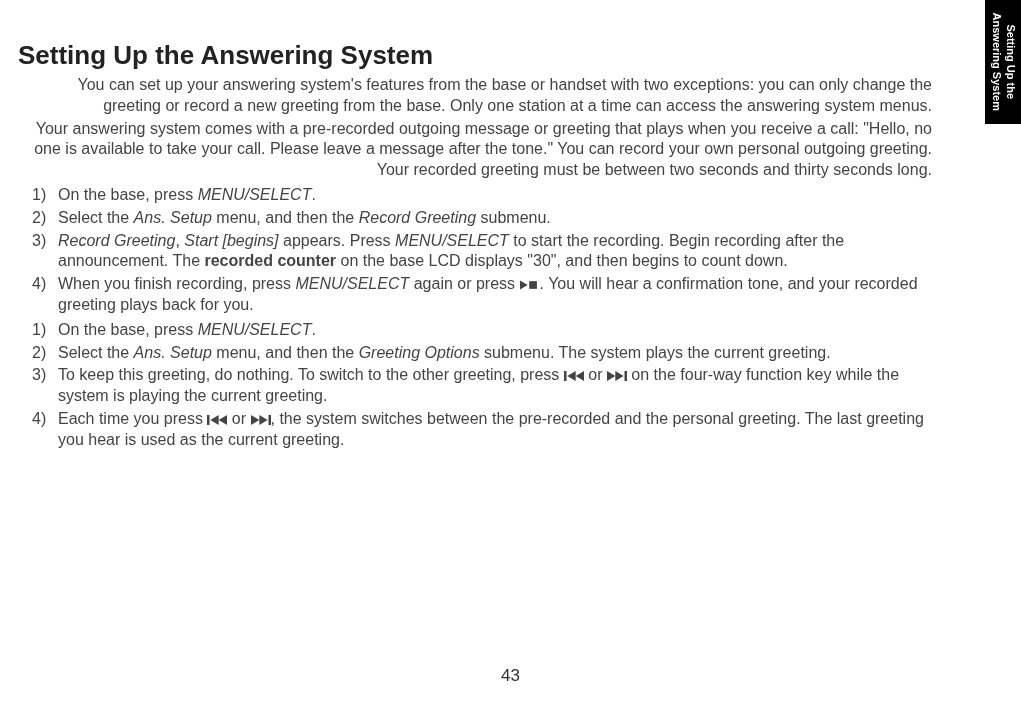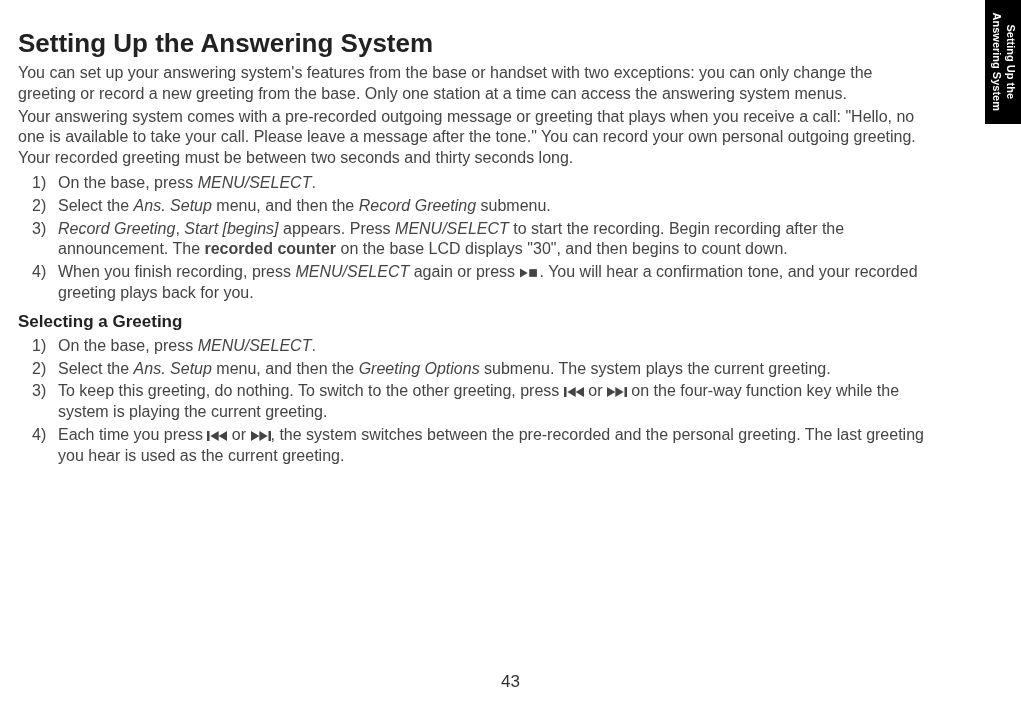--- a/index.html
+++ b/index.html
@@ -5,21 +5,21 @@
   * { margin: 0; padding: 0; box-sizing: border-box; }
   body {
     font-family: Arial, Helvetica, sans-serif;
     width: 1021px;
     height: 722px;
     position: relative;
     background: #fff;
     color: #333;
   }
   .page {
-    padding: 28px 28px 0 18px;
+    padding: 40px 28px 0 18px;
     width: 960px;
   }
   .side-tab {
     position: absolute;
     right: 0;
     top: 0;
     width: 36px;
     height: 124px;
     background: #000;
     color: #fff;
@@ -53,20 +53,21 @@
     font-weight: bold;
     margin-top: 8px;
     margin-bottom: 2px;
     color: #222;
   }
   p.body {
     font-size: 16px;
     line-height: 1.3;
     color: #444;
     margin-bottom: 2px;
+    text-align: right;
   }
   ol {
     list-style: none;
     counter-reset: item;
     margin: 4px 0 4px 0;
   }
   ol li {
     counter-increment: item;
     font-size: 16px;
     line-height: 1.3;
@@ -79,21 +80,21 @@
     content: counter(item) ")";
     position: absolute;
     left: 14px;
     top: 0;
   }
   .b { font-weight: bold; }
   .i { font-style: italic; }
   .bi { font-weight: normal; font-style: italic; }
   .page-num {
     position: absolute;
-    bottom: 30px;
+    bottom: 36px;
     left: 0;
     width: 100%;
     text-align: center;
     font-size: 17px;
     color: #333;
   }
   svg.icon {
     display: inline-block;
     vertical-align: -2px;
     width: 20px;
@@ -128,21 +129,20 @@
       <span class="i">Record Greeting</span><span>, </span><span class="i">Start [begins]</span><span> appears. Press </span><span class="bi">MENU/SELECT</span><span> to start the recording. Begin recording after the announcement. The </span><span class="b">recorded counter</span><span> on the base LCD displays "30", and then begins to count down.</span>
     </li>
     <li>
       <span>When you finish recording, press </span><span class="bi">MENU/SELECT</span><span> again or press </span><svg class="icon" viewBox="0 0 26 12">
           <polygon points="0,0 10,6 0,12" fill="#444"></polygon>
           <rect x="12" y="1" width="10" height="10" fill="#444"></rect>
         </svg><span>. You will hear a confirmation tone, and your recorded greeting plays back for you.</span>
     </li>
   </ol>
 
-  <h3>Selecting a Greeting</h3>
 
   <ol>
     <li>
       <span>On the base, press </span><span class="bi">MENU/SELECT</span><span>.</span>
     </li>
     <li>
       <span>Select the </span><span class="i">Ans. Setup</span><span> menu, and then the </span><span class="i">Greeting Options</span><span> submenu. The system plays the current greeting.</span>
     </li>
     <li>
       <span>To keep this greeting, do nothing. To switch to the other greeting, press </span><svg class="icon" viewBox="0 0 24 12">

